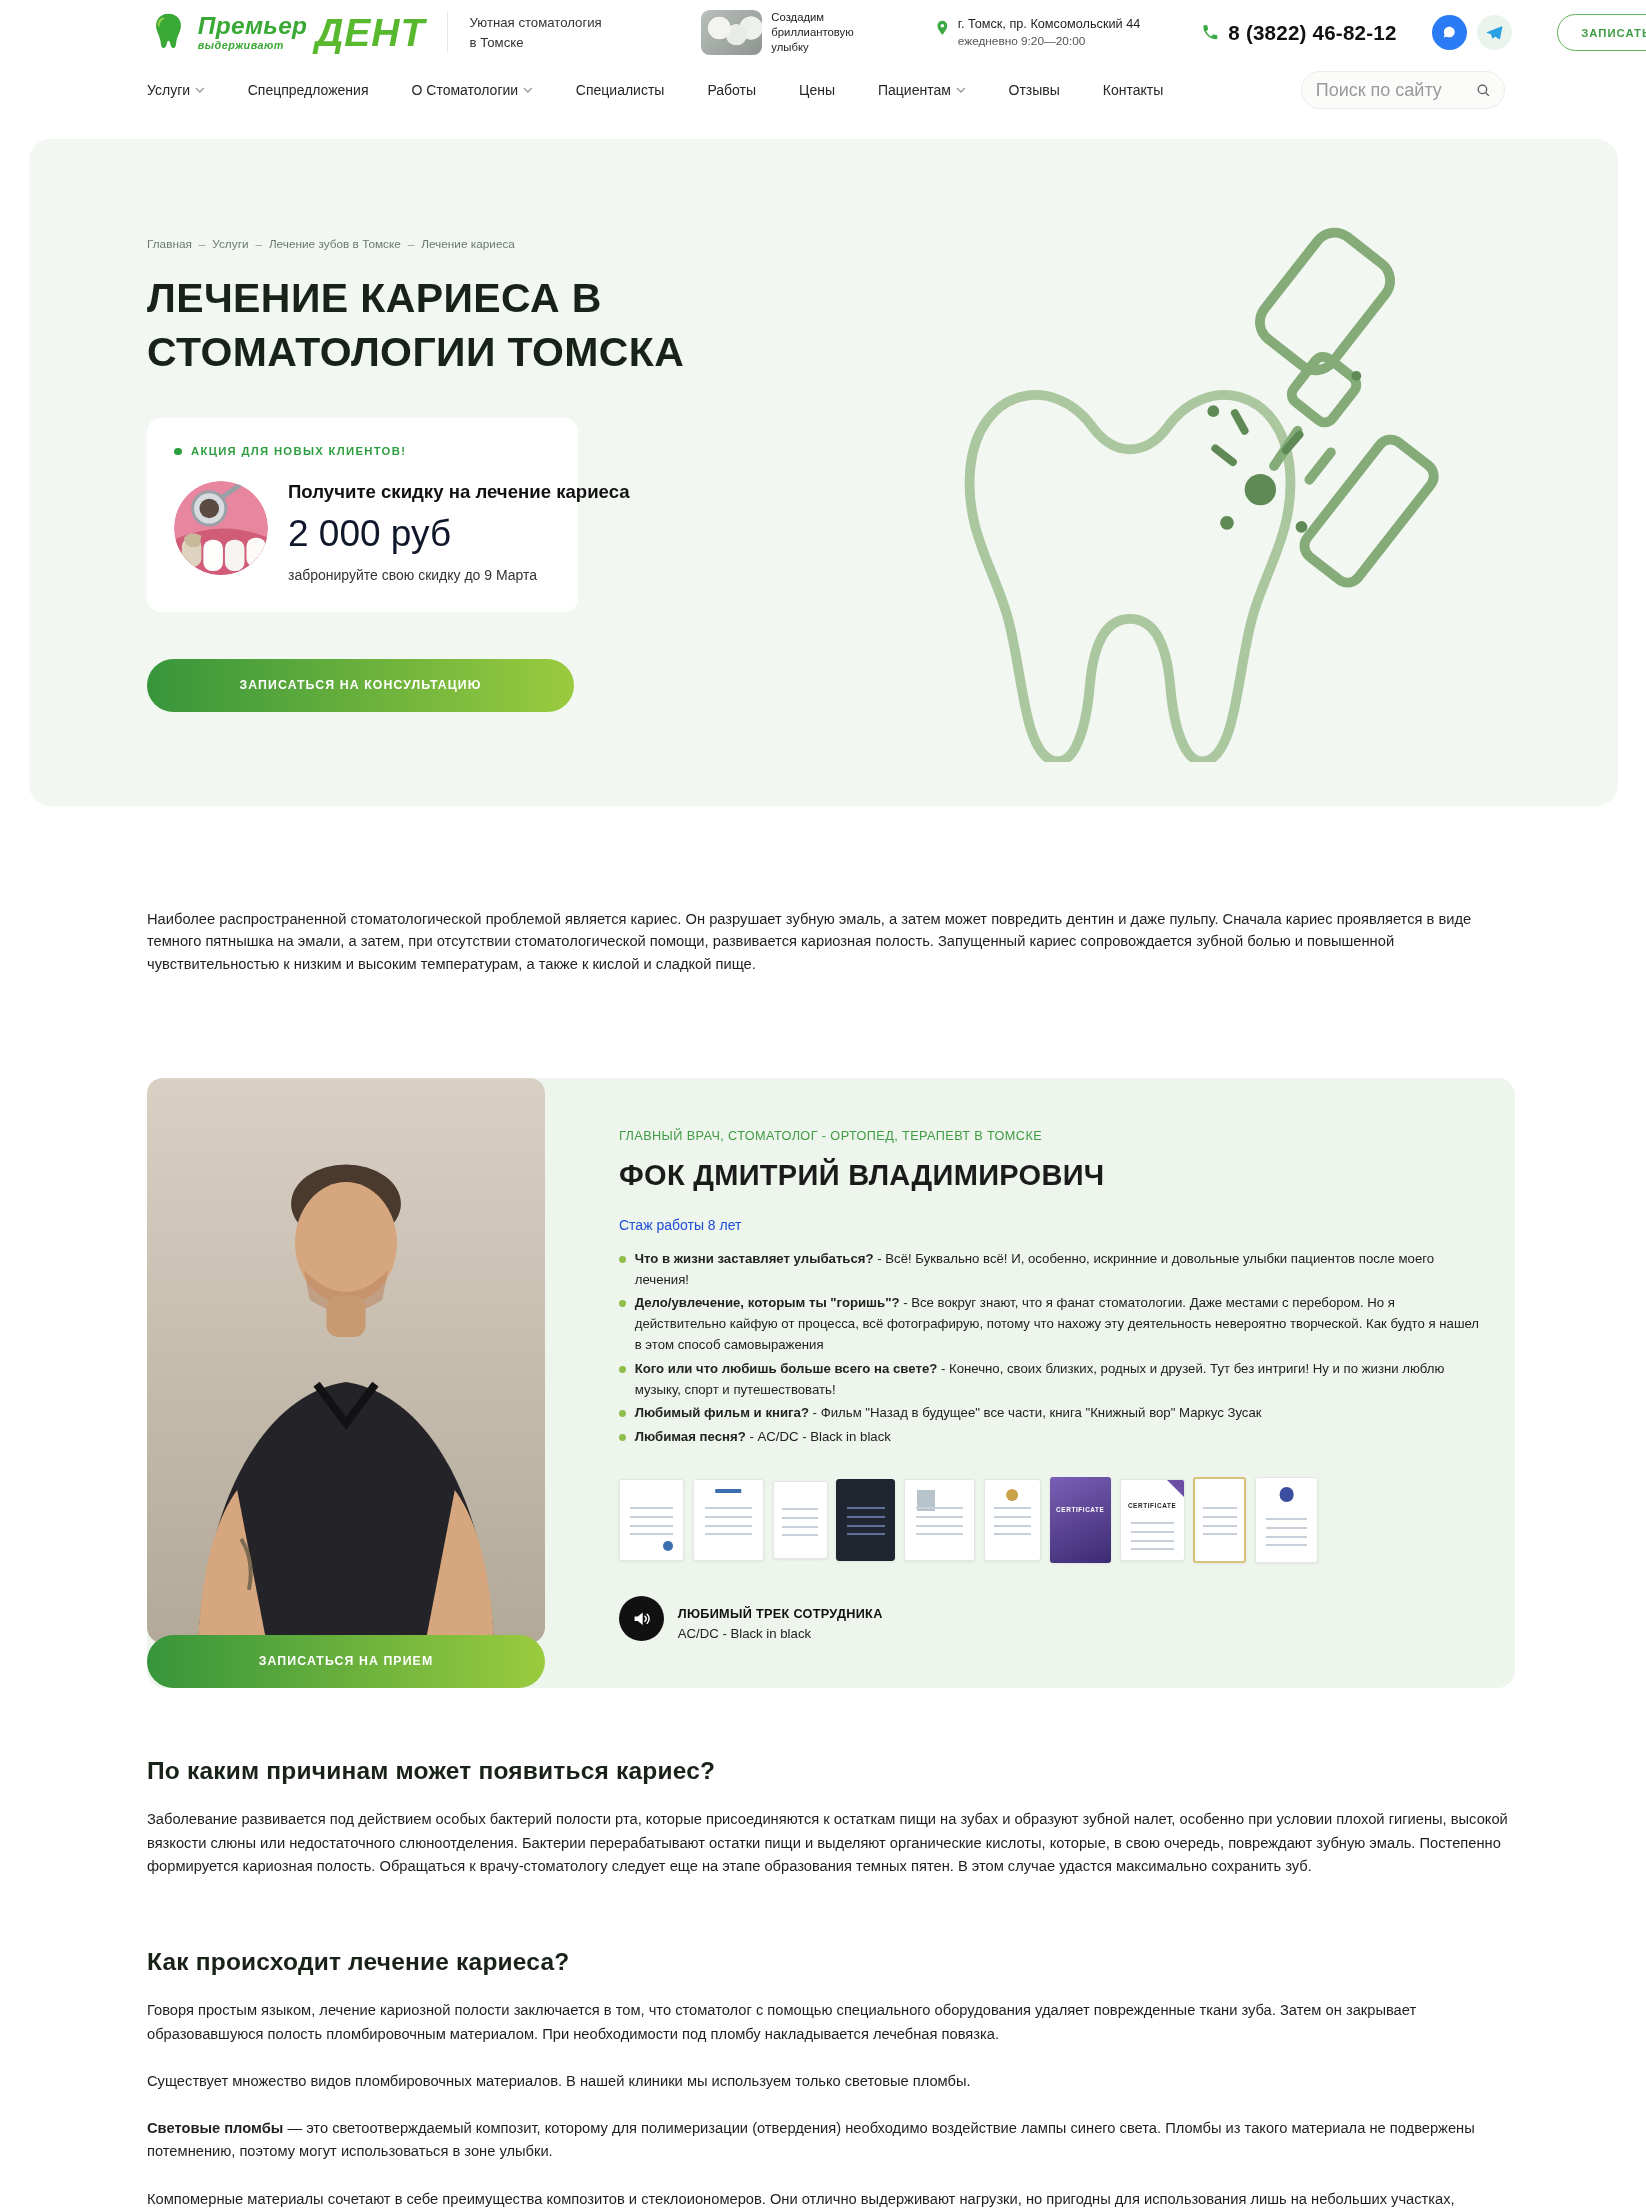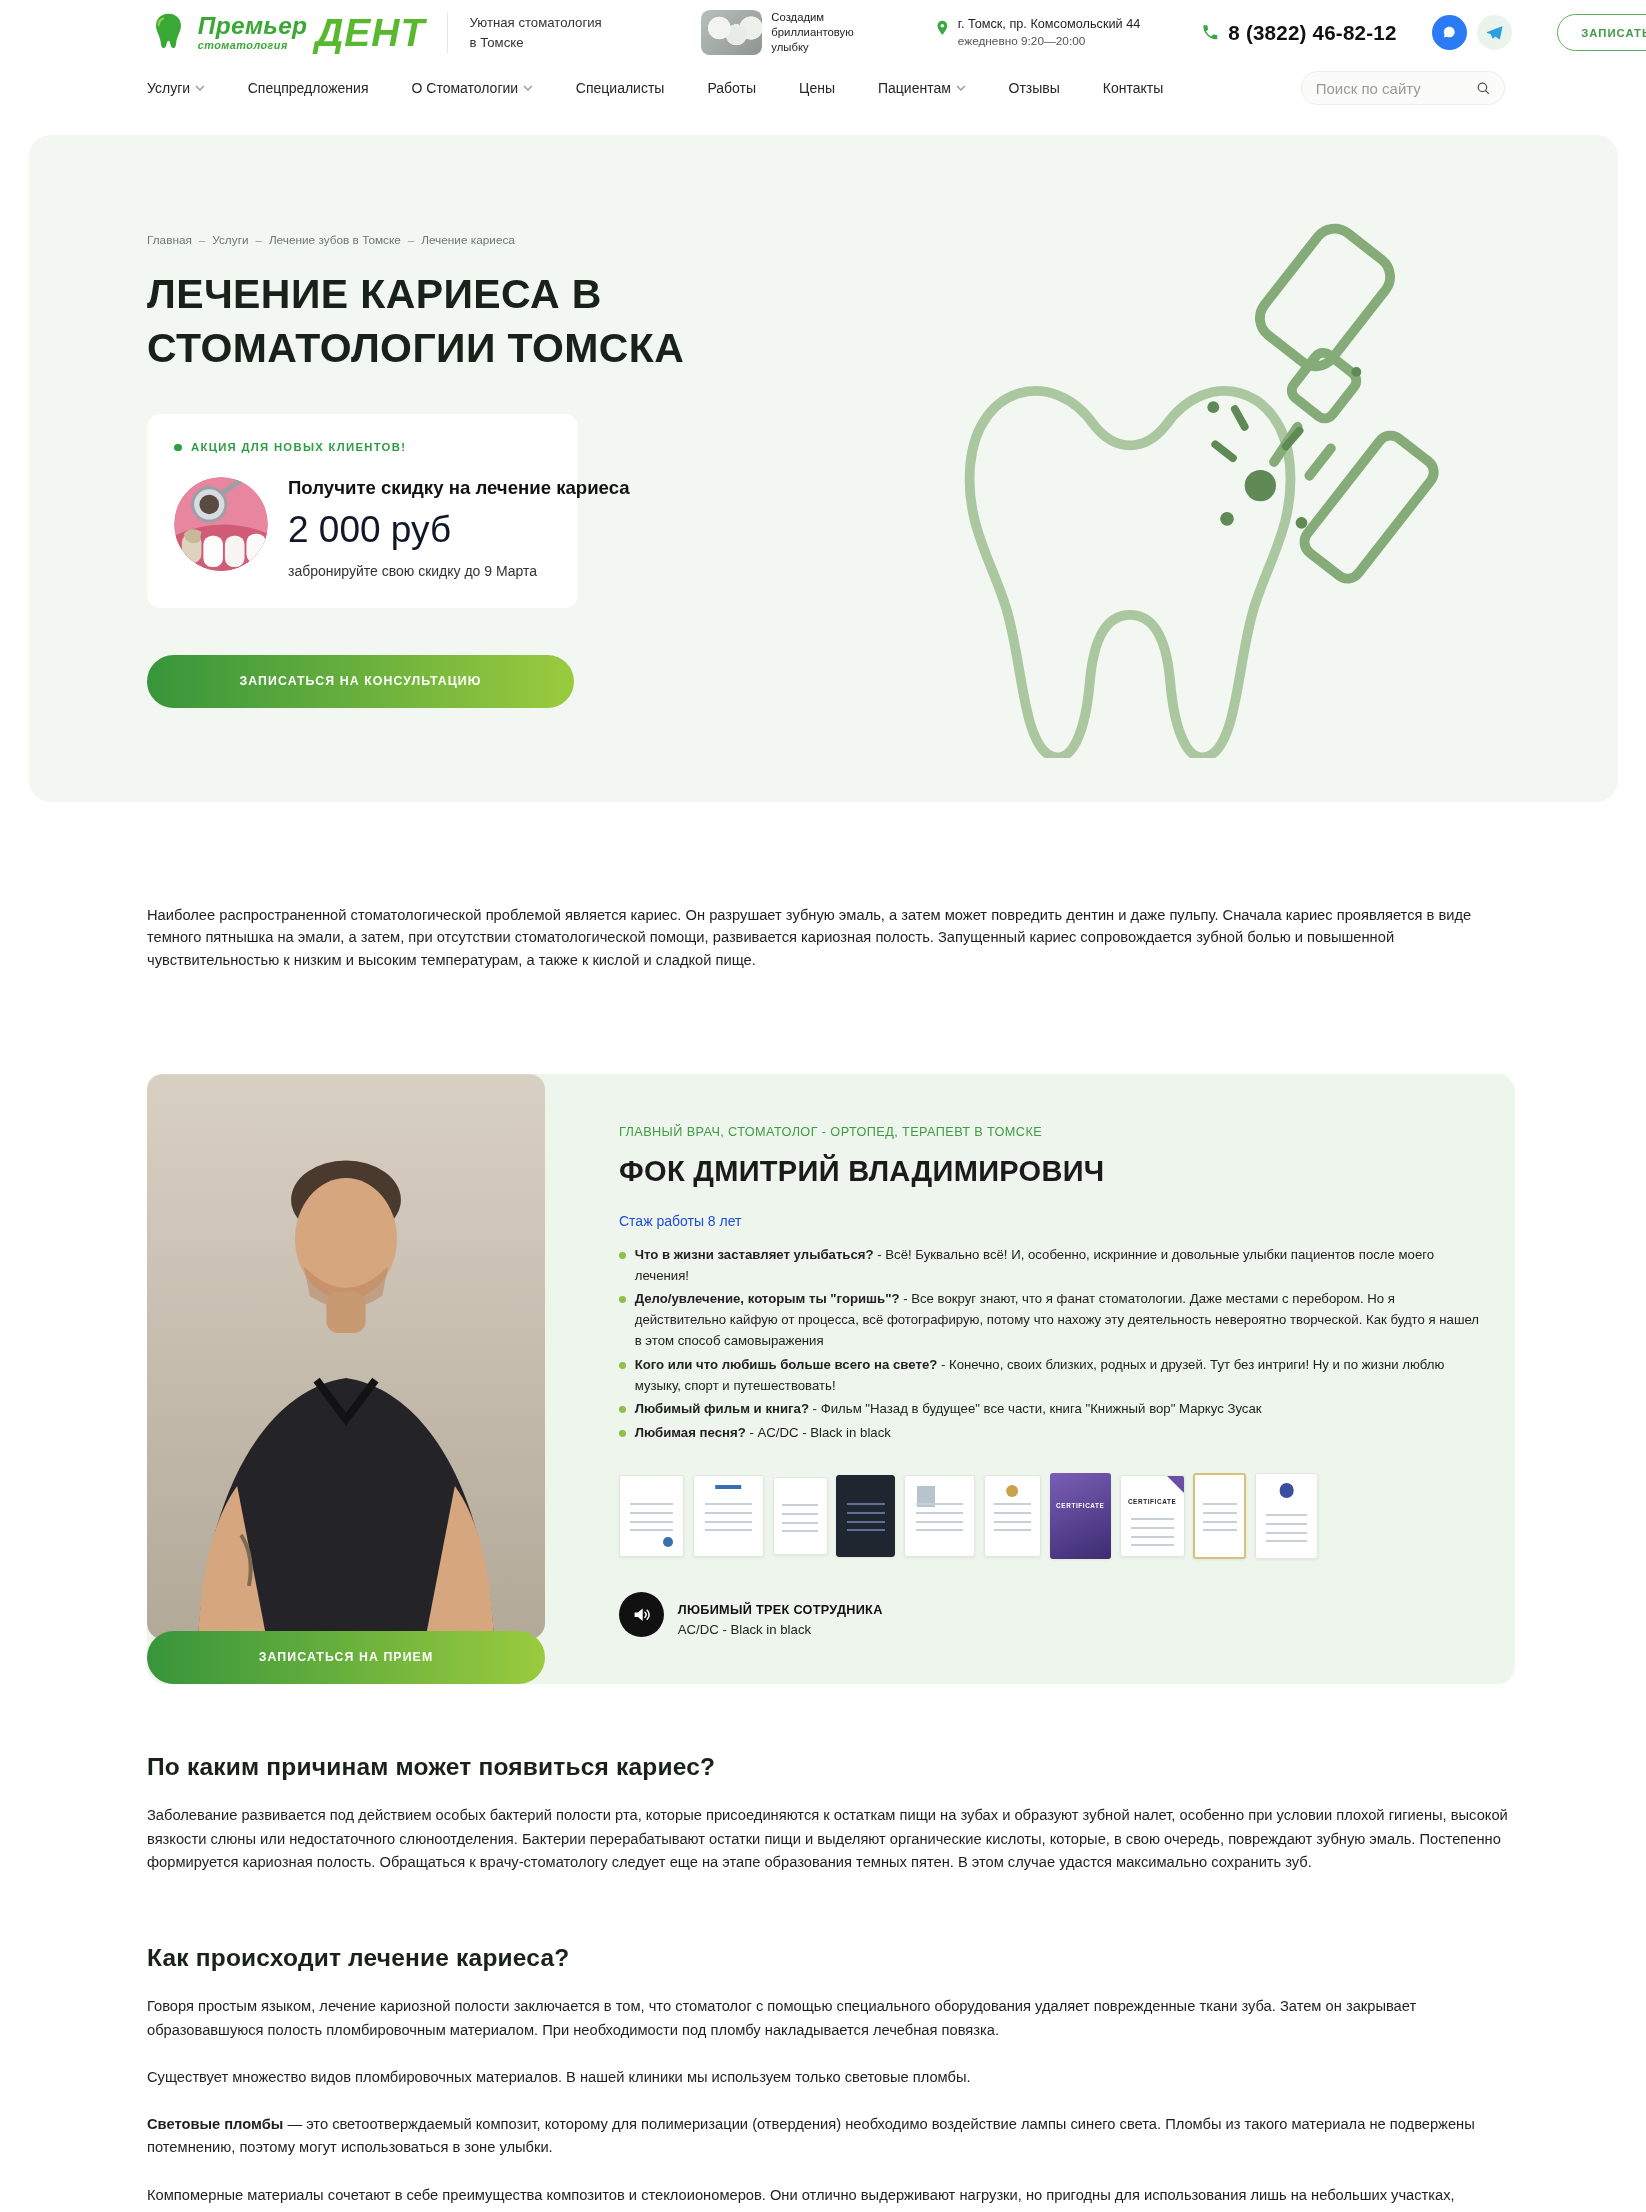--- a/index.html
+++ b/index.html
@@ -37,21 +37,21 @@
   .soc{width:35px;height:35px;border-radius:50%;display:flex;align-items:center;justify-content:center;border:none}
   .soc-chat{background:#2b7bf6}
   .soc-tg{background:#eaf4ec}
   .header-cta{margin-left:23.5px;flex:none;background:#fff;border:1.5px solid #5db054;color:#3f9c44;
       font-size:11.3px;font-weight:bold;letter-spacing:1px;padding:11.8px 23.5px;border-radius:979px}
   nav{display:flex;align-items:center;padding:5.9px 142px 13.7px 147px;gap:43px}
   .nav-item{font-size:14px;color:#262626;display:flex;align-items:center;gap:4.9px;white-space:nowrap}
   .nav-item svg{width:9.8px;height:6.9px}
   .search{margin-left:auto;display:flex;align-items:center;background:#fbfbfa;border:1px solid #ececea;
       border-radius:979px;padding:7.8px 13.7px;width:204px}
-  .search input{border:none;outline:none;background:transparent;font-size:15px;color:#333;width:147px;font-family:inherit}
+  .search input{border:none;outline:none;background:transparent;font-size:18px;color:#333;width:147px;font-family:inherit}
   .search input::placeholder{color:#9a9a9a}
   .search svg{width:14.7px;height:14.7px;margin-left:auto;cursor:pointer}
 
   
   .hero{position:relative;margin:15.7px 29px 0;background:#f2f7f1;border-radius:21.6px;
         padding:98px 0 94px 118px;overflow:hidden}
   .breadcrumb{font-size:11.8px;color:#6c7a6e;display:flex;gap:6.9px;align-items:center}
   .crumb{color:#6c7a6e}
   .crumb-sep{color:#8a968c}
   h1{font-size:41px;font-weight:bold;color:#182219;line-height:1.3;margin-top:21.6px;letter-spacing:0.4px}
@@ -117,21 +117,21 @@
 
 <header>
   <div class="header-top">
     <a class="logo">
       <svg viewBox="0 0 24 24">
         <path fill="#3aa835" d="M12 1.5C6.5 1.5 4.2 6 5.3 10.2c.8 3 2 4 2.5 8.3.3 2.8 2.6 3 3.1.2.5-2.8 1.7-2.8 2.2 0 .5 2.8 2.8 2.6 3.1-.2.5-4.3 1.7-5.3 2.5-8.3C19.8 6 17.5 1.5 12 1.5z"></path>
         <path fill="#8fd04a" d="M9 4.2c-1.6.5-2.6 2-2.5 3.8" stroke="#8fd04a" stroke-width="1.2" stroke-linecap="round"></path>
       </svg>
       <span class="logo-text">
         <div class="logo-word1">Премьер</div>
-        <div class="logo-sub">стоматология</div>
+        <div class="logo-sub">выдерживают</div>
       </span>
       <span class="logo-dent">ДЕНТ</span>
     </a>
     <div class="vdiv"></div>
     <div class="tagline">
       <div>Уютная стоматология</div>
       <div>в Томске</div>
     </div>
     <div class="mini-banner">
       <div class="mini-banner-img"></div>

